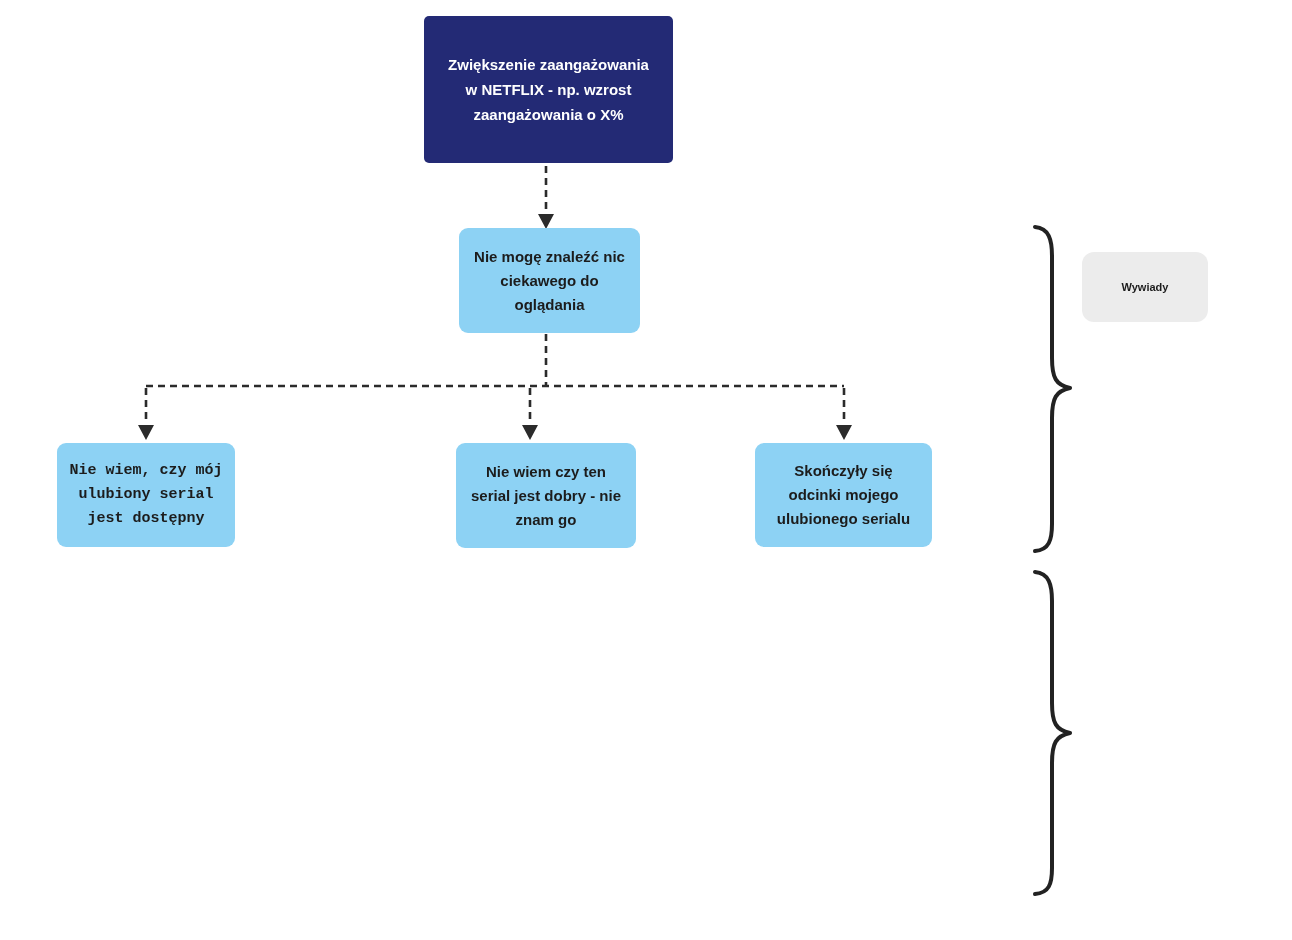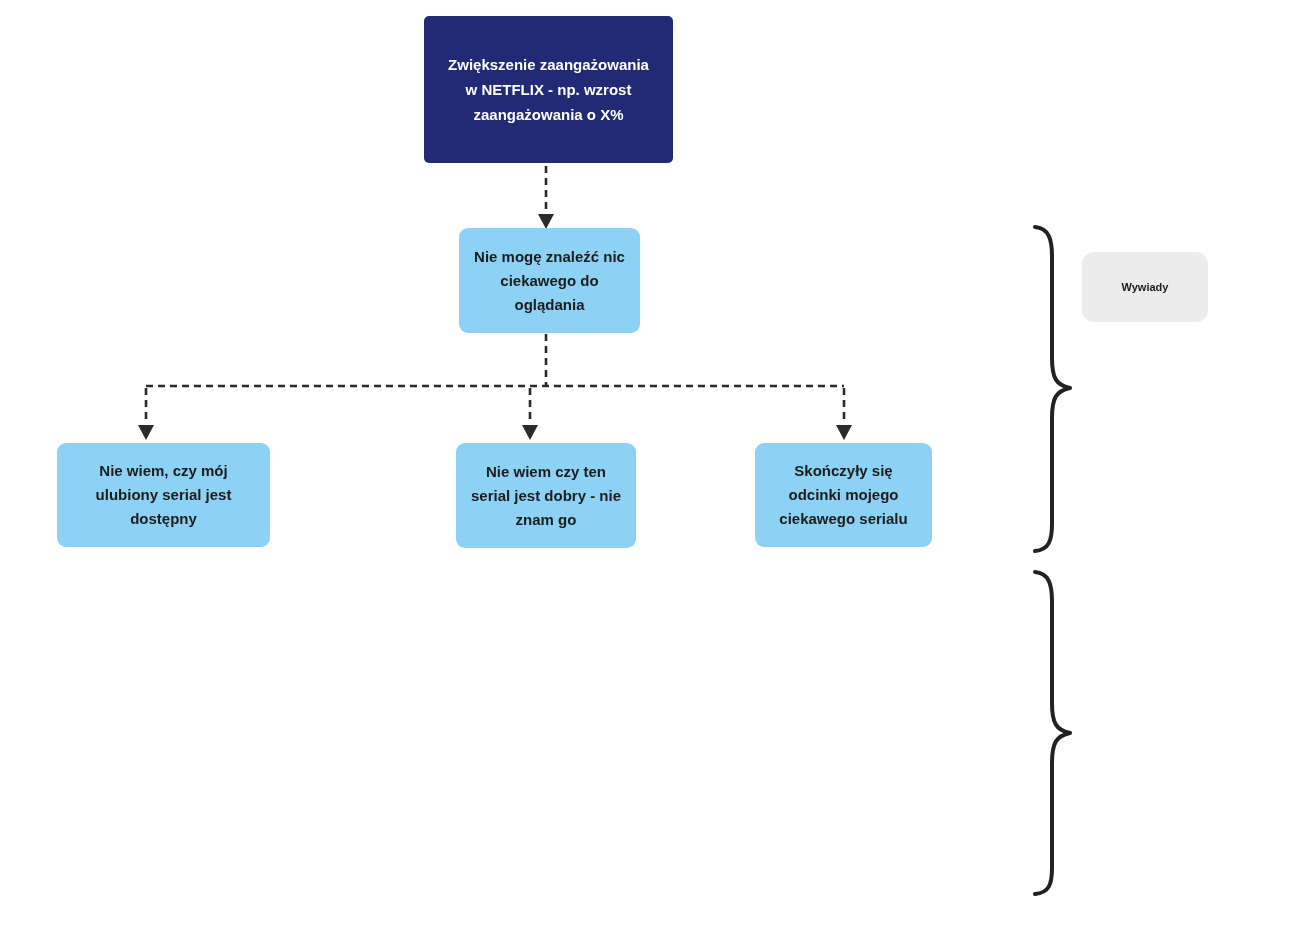--- a/index.html
+++ b/index.html
@@ -35,21 +35,21 @@
     padding:24px 18px;
   }
   .node-blue{
     background:var(--node-blue);
     border-radius:9px;
     color:var(--ink);
     font-size:15px;line-height:24px;
     padding:8px 12px;
   }
   .node-problem-main{left:459px;top:228px;width:181px;height:105px;}
-  .node-problem-1{left:57px;top:443px;width:213px;height:104px;}
+  .node-problem-1{left:57px;top:443px;width:178px;height:104px;font-family:Liberation Mono, monospace;}
   .node-problem-2{left:456px;top:443px;width:180px;height:105px;}
   .node-problem-3{left:755px;top:443px;width:177px;height:104px;}
   .tag{
     position:absolute;
     left:1082px;top:252px;width:126px;height:70px;
     background:var(--tag-gray);
     border-radius:12px;
     display:flex;align-items:center;justify-content:center;
     color:var(--ink);
     font-size:11px;font-weight:700;
@@ -120,21 +120,21 @@
     <span>Nie mogę znaleźć nic ciekawego do oglądania</span>
   </div>
 
   <div class="node node-blue node-problem-1">
     <span>Nie wiem, czy mój ulubiony serial jest dostępny</span>
   </div>
   <div class="node node-blue node-problem-2">
     <span>Nie wiem czy ten serial jest dobry - nie znam go</span>
   </div>
   <div class="node node-blue node-problem-3">
-    <span>Skończyły się odcinki mojego ciekawego serialu</span>
+    <span>Skończyły się odcinki mojego ulubionego serialu</span>
   </div>
 
   <div class="tag">
     <span>Wywiady</span>
   </div>
 
 
 </div>
 
 </body></html>

